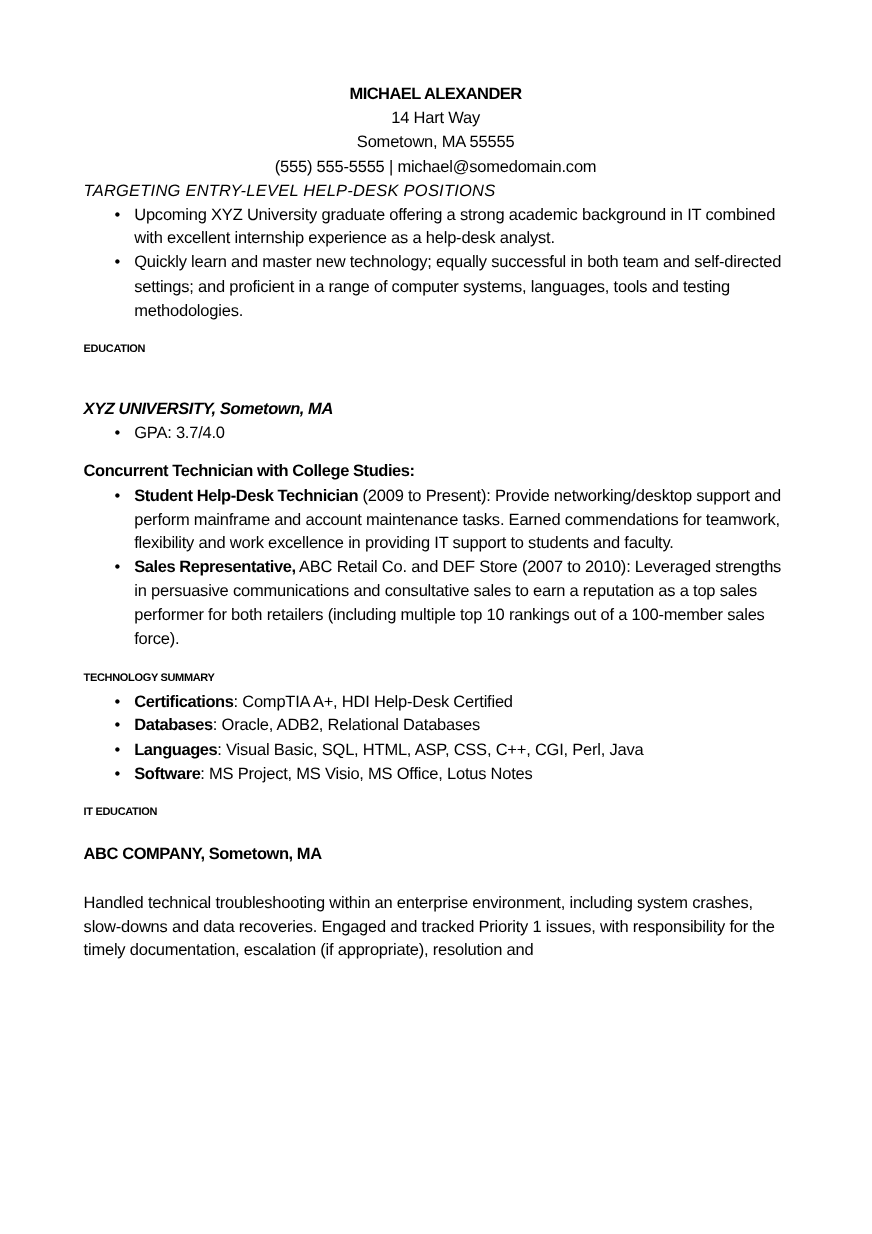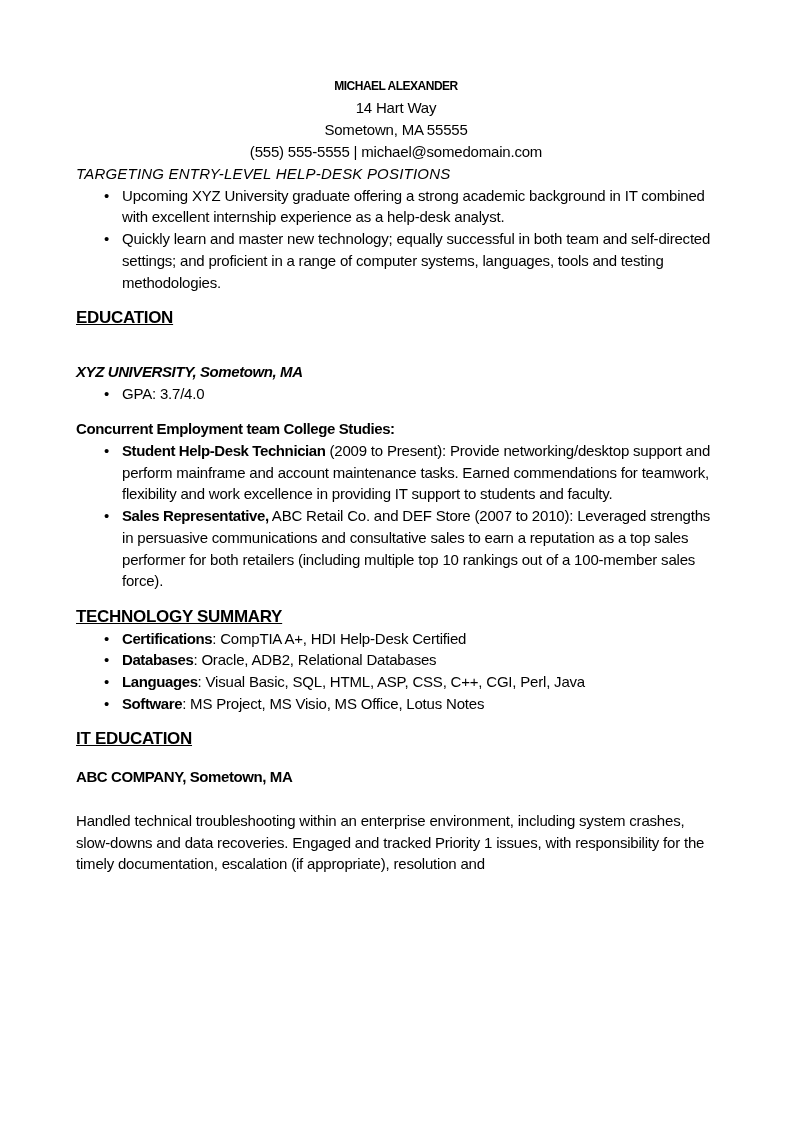--- a/index.html
+++ b/index.html
@@ -17,35 +17,34 @@
     font-family: "Liberation Sans", "DejaVu Sans", sans-serif;
     font-size: 15px;
     line-height: 21.7px;
     letter-spacing: -0.2px;
     padding: 75px 77px 0 76px;
     overflow: hidden;
   }
   .center { text-align: center; }
   .b { font-weight: bold; letter-spacing: -0.4px; }
   .resume-name {
-    font-size: 12px;
+    font-size: 15px;
     font-weight: bold;
     letter-spacing: -0.5px;
     line-height: 22px;
   }
   .hdr-line { line-height: 22px; }
   .targeting-heading {
     font-style: italic;
     letter-spacing: 0.2px;
   }
   .section-heading {
     font-weight: bold;
-    font-size: 17px;
+    font-size: 10px;
     letter-spacing: -0.3px;
-    text-decoration: underline;
   }
   ul.bullets {
     margin: 0;
     padding: 0;
     list-style: none;
   }
   ul.bullets li {
     position: relative;
     padding-left: 46px;
   }
@@ -77,21 +76,21 @@
   <ul class="bullets mt-12">
     <li>Upcoming XYZ University graduate offering a strong academic background in IT combined with excellent internship experience as a help-desk analyst.</li>
     <li>Quickly learn and master new technology; equally successful in both team and self-directed settings; and proficient in a range of computer systems, languages, tools and testing methodologies.</li>
   </ul>
 
   <div class="section-heading mt-14">EDUCATION</div>
   <div class="b mt-32">XYZ UNIVERSITY, Sometown, MA</div>
   <ul class="bullets mt-12">
     <li>GPA: 3.7/4.0</li>
   </ul>
-  <div class="b mt-14">Concurrent Employment team College Studies:</div>
+  <div class="b mt-14">Concurrent Technician with College Studies:</div>
   <ul class="bullets mt-16">
     <li><span class="b">Student Help-Desk Technician</span><span> (2009 to Present): Provide networking/desktop support and perform mainframe and account maintenance tasks. Earned commendations for teamwork, flexibility and work excellence in providing IT support to students and faculty.</span></li>
     <li><span class="b">Sales Representative,</span><span> ABC Retail Co. and DEF Store (2007 to 2010): Leveraged strengths in persuasive communications and consultative sales to earn a reputation as a top sales performer for both retailers (including multiple top 10 rankings out of a 100-member sales force).</span></li>
   </ul>
 
   <div class="section-heading mt-14">TECHNOLOGY SUMMARY</div>
   <ul class="bullets mt-12">
     <li><span class="b">Certifications</span><span>: CompTIA A+, HDI Help-Desk Certified</span></li>
     <li><span class="b">Databases</span><span>: Oracle, ADB2, Relational Databases</span></li>
     <li><span class="b">Languages</span><span>: Visual Basic, SQL, HTML, ASP, CSS, C++, CGI, Perl, Java</span></li>

